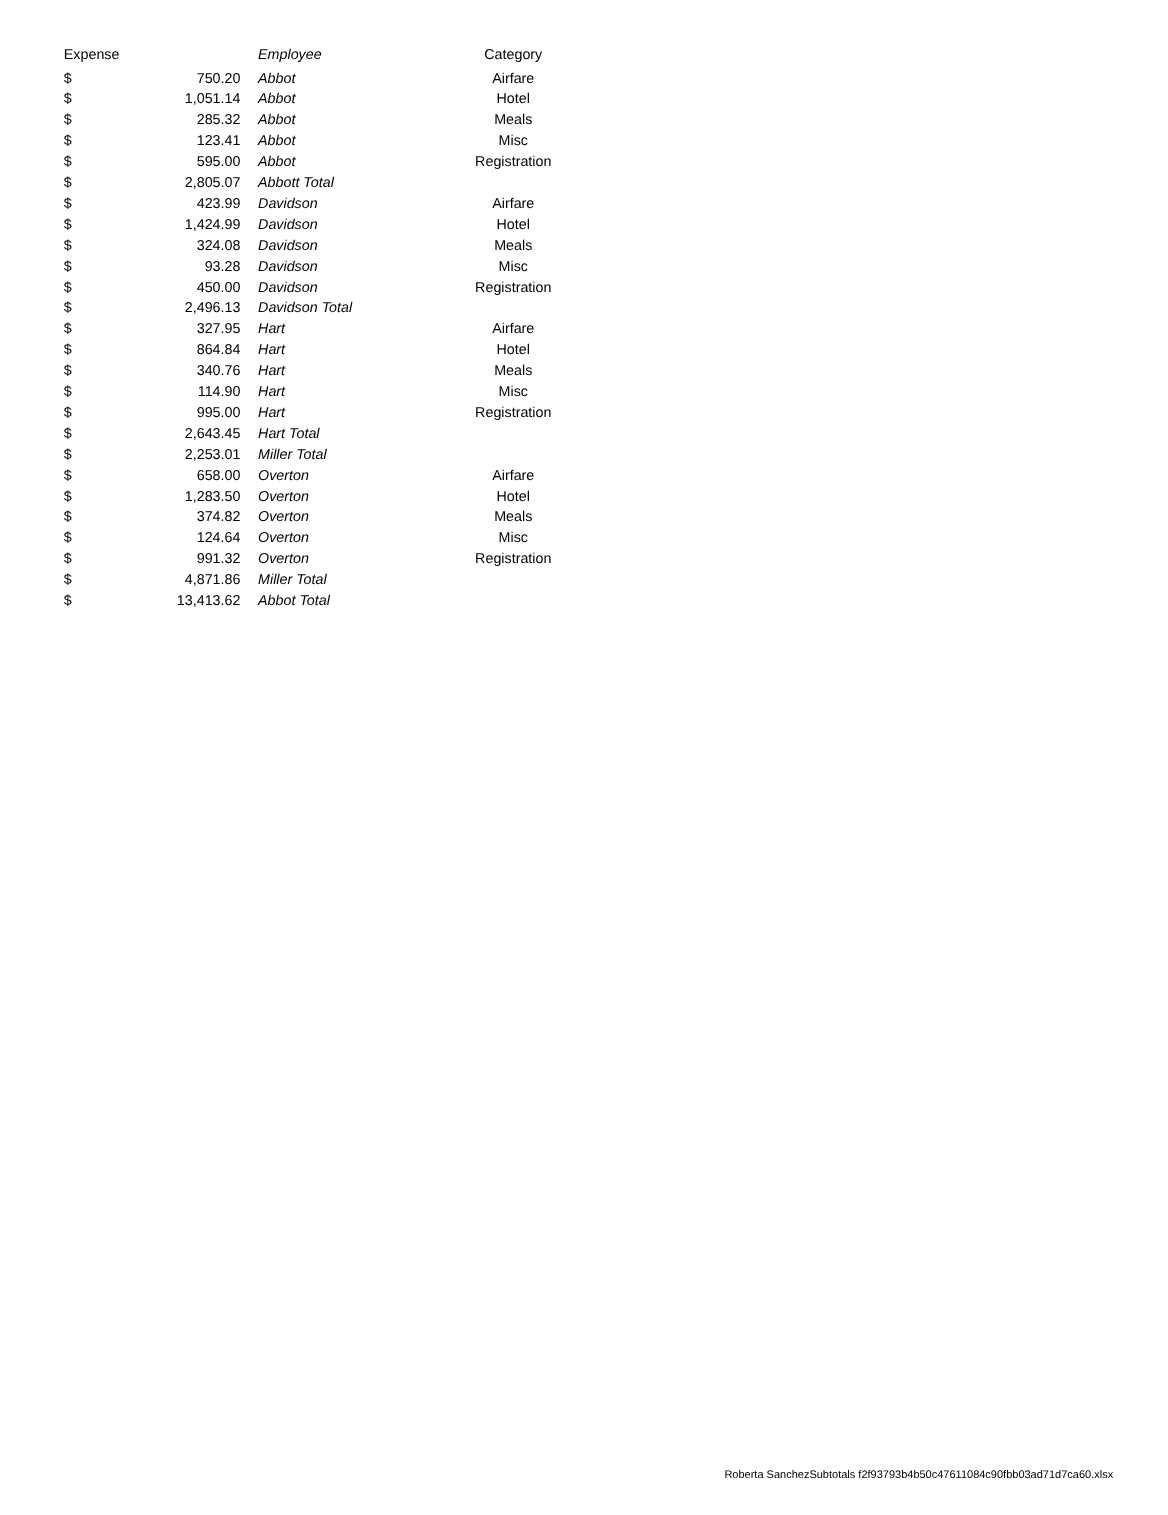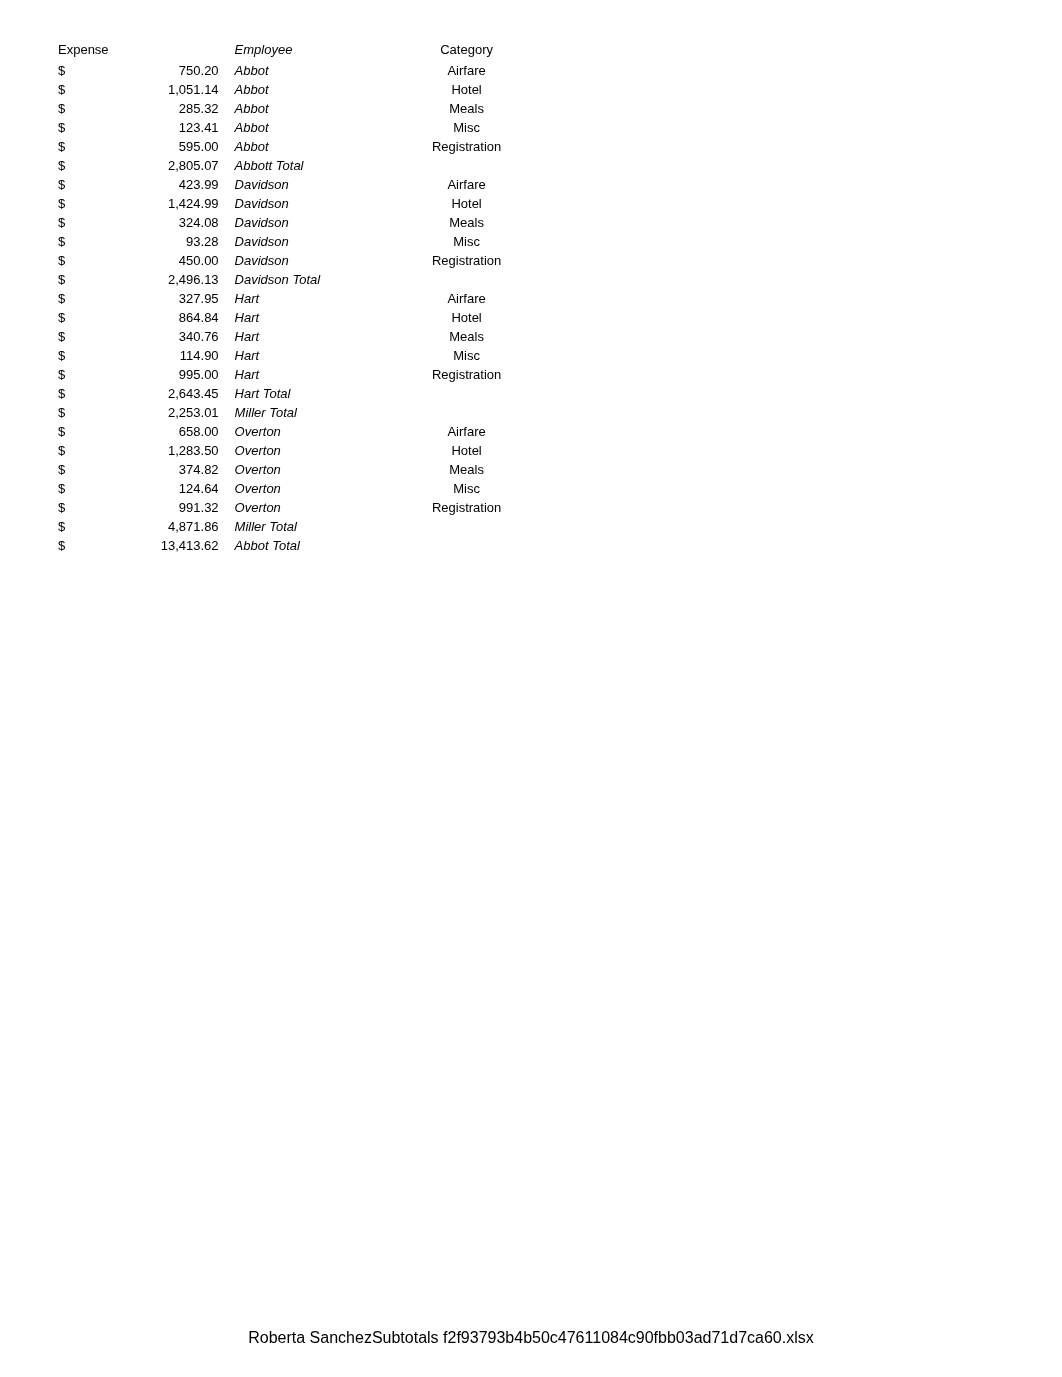--- a/index.html
+++ b/index.html
@@ -49,23 +49,23 @@
     .header-row td {
       font-weight: normal;
       padding-bottom: 4px;
     }
     .footer-bar {
       position: absolute;
       bottom: 30px;
       left: 0;
       right: 0;
       display: flex;
-      justify-content: center;
-      padding: 0 71px;
-      font-size: 16px;
+      justify-content: flex-end;
+      padding: 0 50px;
+      font-size: 10px;
       color: #000;
     }
   </style>
 </head>
 <body>
 
 <div class="report-container">
   <table>
     <thead>
       <tr class="header-row">

